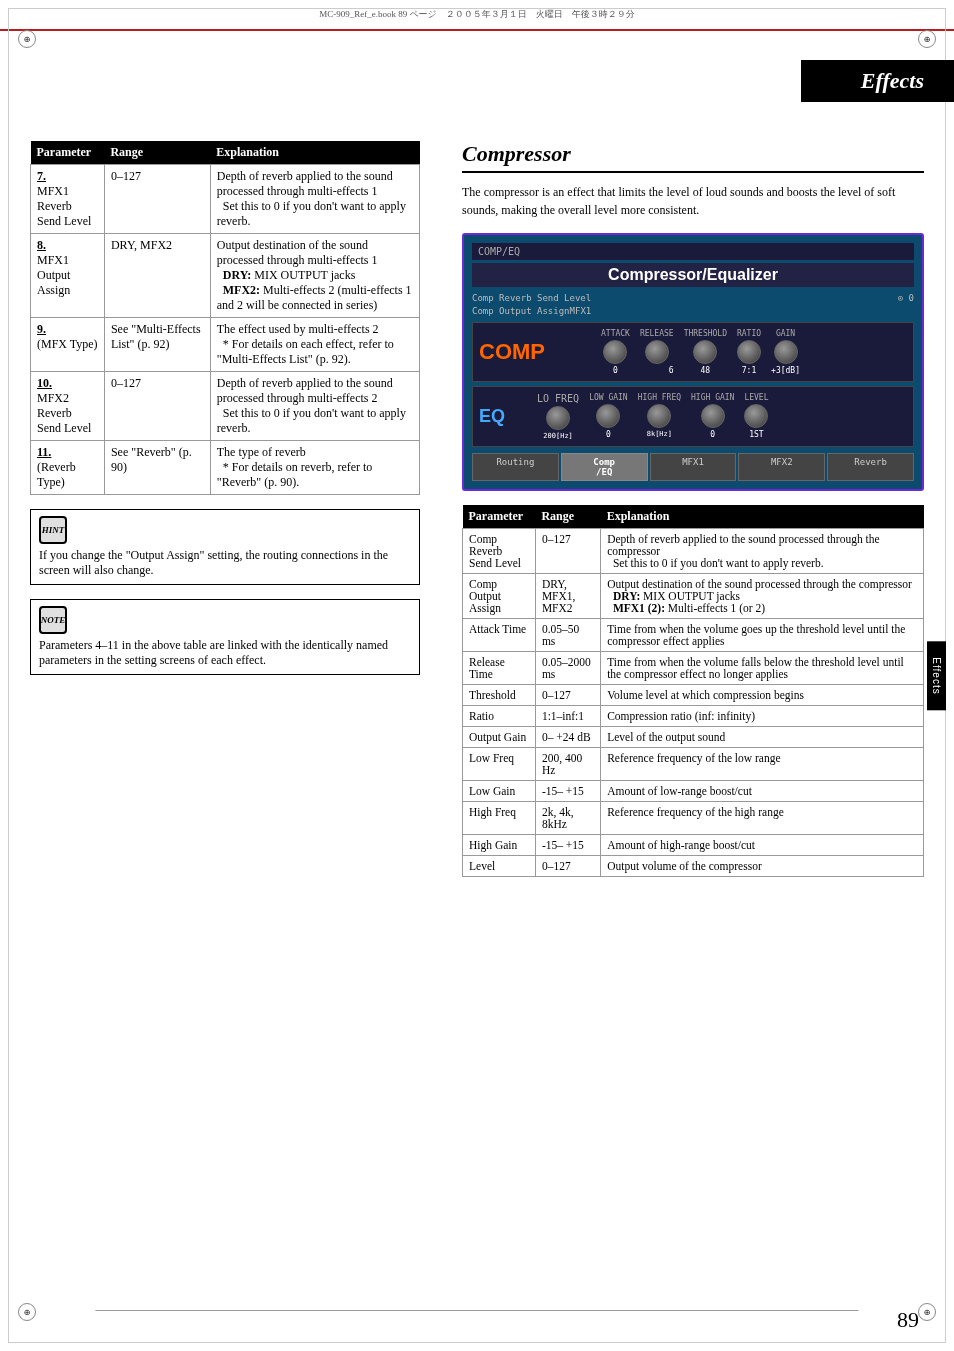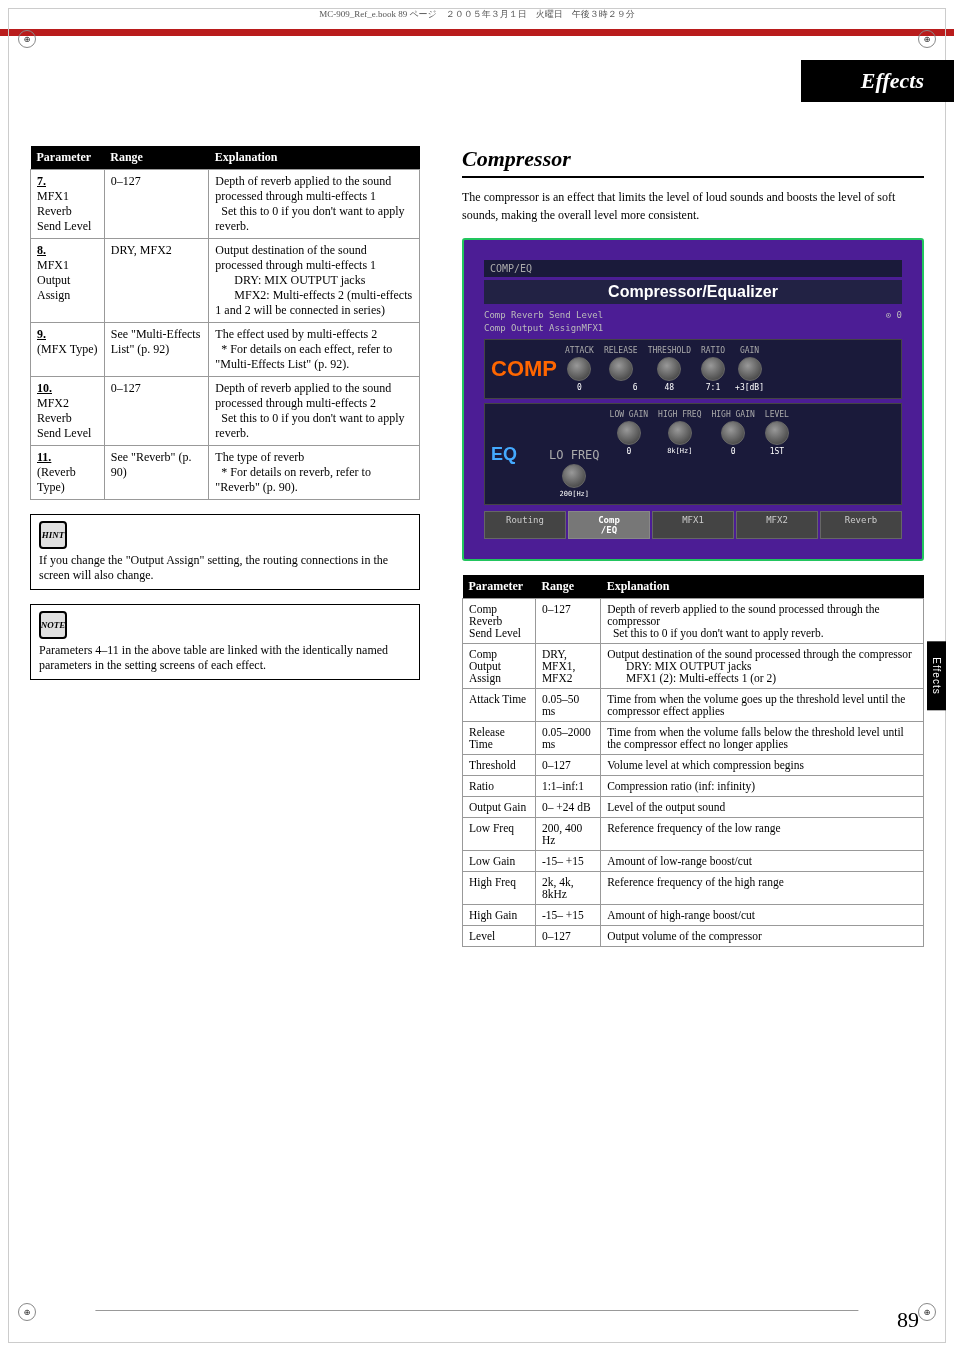--- a/index.html
+++ b/index.html
@@ -78,46 +78,46 @@
     }
 
     .compressor-desc {
       font-size: 12px;
       margin-bottom: 14px;
       line-height: 1.5;
     }
 
     
     .screen-image {
-      border: 2px solid #22c55e;
-      background: #4c1d95;
-      padding: 20px;
+      border: 2px solid #6d28d9;
+      background: #0c4a6e;
+      padding: 8px;
       margin-bottom: 14px;
       border-radius: 3px;
     }
 
     .page-border {
       position: absolute;
       top: 8px; left: 8px; right: 8px; bottom: 8px;
       border: 1px solid #ccc;
       pointer-events: none;
     }
 
-    .bold-text { font-weight: normal; margin-left: 13px; }
+    .bold-text { font-weight: bold; }
 
     .right-params-table td {
       font-size: 11.5px;
     }
 
     .header-meta {
       font-size: 9px;
       color: #555;
       text-align: center;
       padding: 8px 20px;
-      border-bottom: 7px solid #b91c1c;
+      border-bottom: 2px solid #b91c1c;
     }
   </style>
 </head>
 <body>
 
 <div class="page-border"></div>
 
 <div class="header-meta">MC-909_Ref_e.book  89 ページ　２００５年３月１日　火曜日　午後３時２９分</div>
 
 <div style="position:absolute;top:30px;left:18px;width:18px;height:18px;border:1px solid #888;border-radius:50%;display:flex;align-items:center;justify-content:center;font-size:8px;">⊕</div>
@@ -240,21 +240,21 @@
         <span>Comp Reverb Send Level</span>
         <span>⊙ 0</span>
       </div>
       <div style="display:flex;justify-content:flex-start;color:#bbb;font-size:9px;font-family:monospace;margin-bottom:6px;">
         <span>Comp Output Assign</span>
         <span>MFX1</span>
       </div>
 
       <div style="background:#1a1a3a;border:1px solid #444;padding:6px;display:flex;align-items:flex-start;gap:8px;margin-bottom:4px;">
         <div style="color:#ff6600;font-size:22px;font-weight:bold;font-family:sans-serif;align-self:center;min-width:50px;">COMP</div>
-        <div style="display:flex;gap:10px;flex:1;">
+        <div style="display:flex;gap:10px;flex:1;margin-left:48px;">
 
           <div style="text-align:center;">
             <div style="font-size:8px;color:#aaa;font-family:monospace;margin-bottom:2px;">ATTACK</div>
             <div style="width:24px;height:24px;border-radius:50%;background:radial-gradient(circle at 40% 35%,#999,#333);border:1px solid #666;margin:0 auto 2px auto;"></div>
             <div style="font-size:8px;color:#fff;font-family:monospace;">0</div>
           </div>
 
           <div style="text-align:right;">
             <div style="font-size:8px;color:#aaa;font-family:monospace;margin-bottom:2px;">RELEASE</div>
             <div style="width:24px;height:24px;border-radius:50%;background:radial-gradient(circle at 40% 35%,#999,#333);border:1px solid #666;margin:0 auto 2px auto;"></div>
@@ -279,21 +279,21 @@
             <div style="font-size:8px;color:#fff;font-family:monospace;">+3[dB]</div>
           </div>
         </div>
       </div>
 
       <div style="background:#1a1a3a;border:1px solid #444;padding:6px;display:flex;align-items:flex-start;gap:8px;margin-bottom:6px;">
         <div style="color:#44aaff;font-size:18px;font-weight:bold;font-family:sans-serif;align-self:center;min-width:50px;">EQ</div>
         <div style="display:flex;gap:10px;flex:1;">
 
           <div style="text-align:center;">
-            <div style="font-size:12px;color:#aaa;font-family:monospace;margin-bottom:2px;margin-top:38px;">LO FREQ</div>
+            <div style="font-size:10px;color:#aaa;font-family:monospace;margin-bottom:2px;">LO FREQ</div>
             <div style="width:24px;height:24px;border-radius:50%;background:radial-gradient(circle at 40% 35%,#999,#333);border:1px solid #666;margin:0 auto 2px auto;"></div>
             <div style="font-size:7px;color:#fff;font-family:monospace;">200[Hz]</div>
           </div>
 
           <div style="text-align:center;">
             <div style="font-size:8px;color:#aaa;font-family:monospace;margin-bottom:2px;">LOW GAIN</div>
             <div style="width:24px;height:24px;border-radius:50%;background:radial-gradient(circle at 40% 35%,#999,#333);border:1px solid #666;margin:0 auto 2px auto;"></div>
             <div style="font-size:8px;color:#fff;font-family:monospace;">0</div>
           </div>
 

